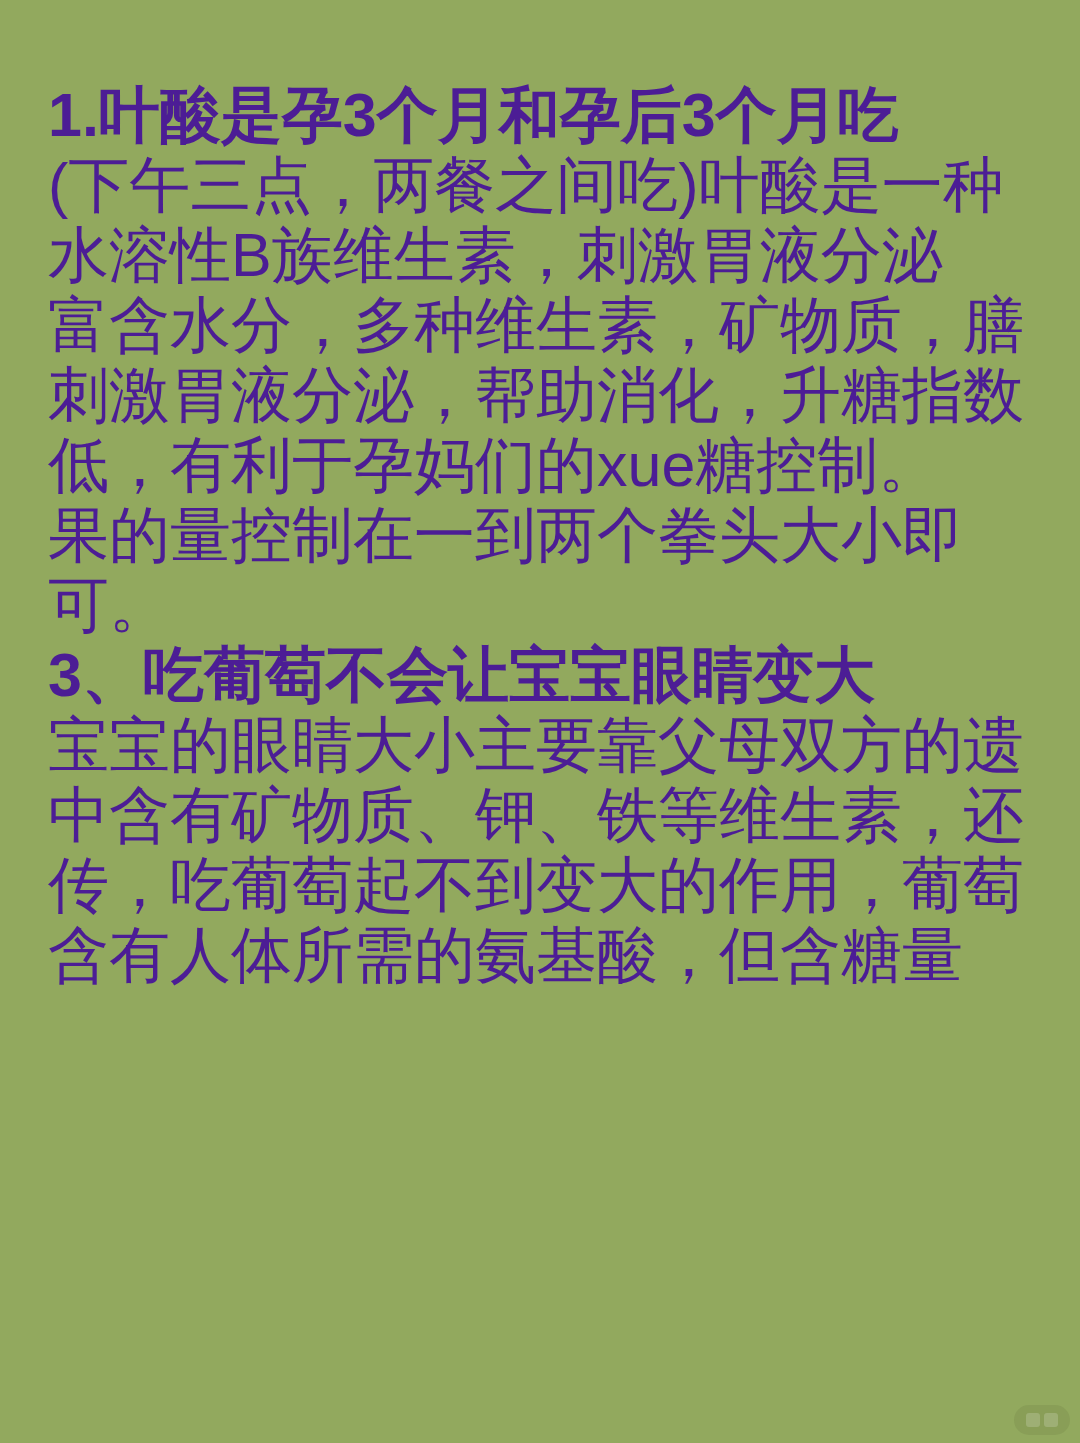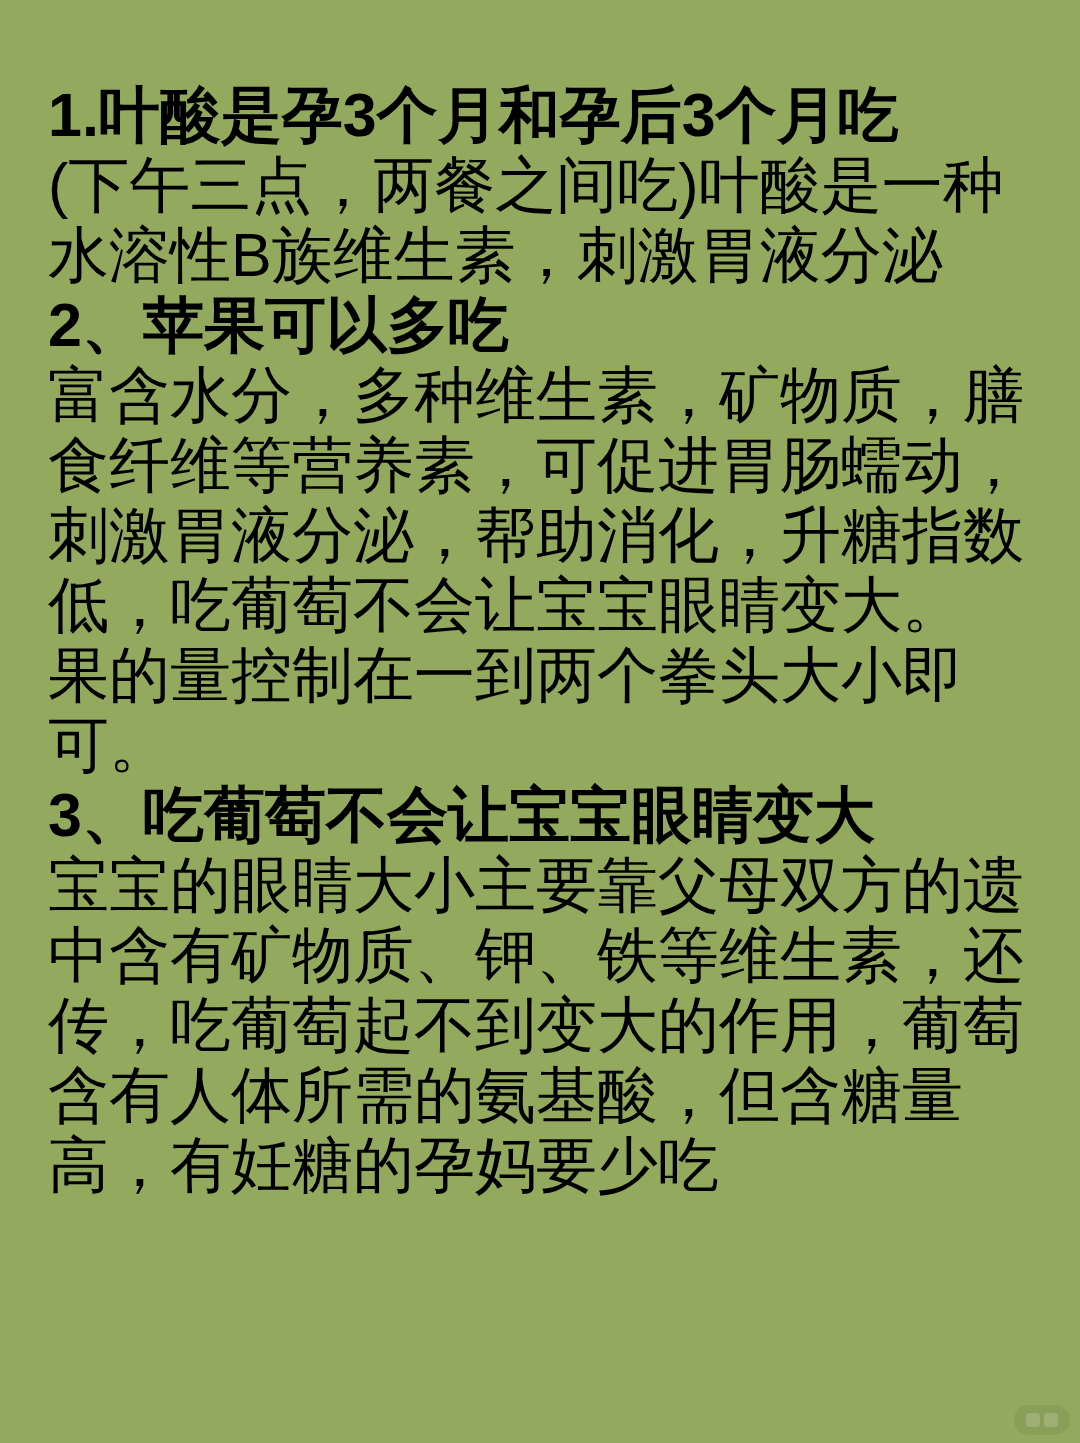--- a/index.html
+++ b/index.html
@@ -16,21 +16,21 @@
   }
   .page {
     position: absolute;
     top: 0; left: 0;
     width: 1080px;
     height: 1443px;
     box-sizing: border-box;
     padding: 80px 30px 0 48px;
   }
   .line {
-    color: #000000;
+    color: #4c1d95;
     font-size: 61px;
     line-height: 70px;
     font-weight: 500;
     white-space: nowrap;
     letter-spacing: 0px;
   }
   .line.heading {
     font-weight: 900;
   }
   .watermark {
@@ -53,31 +53,28 @@
     background: rgba(255, 255, 255, 0.18);
   }
 </style>
 </head>
 <body>
 
 <div class="page">
   <div class="line heading">1.叶酸是孕3个月和孕后3个月吃</div>
   <div class="line body">(下午三点，两餐之间吃)叶酸是一种</div>
   <div class="line body">水溶性B族维生素，刺激胃液分泌</div>
-  <div class="line heading">2、苹果可以多吃</div>
   <div class="line body">富含水分，多种维生素，矿物质，膳</div>
-  <div class="line body">食纤维等营养素，可促进胃肠蠕动，</div>
   <div class="line body">刺激胃液分泌，帮助消化，升糖指数</div>
-  <div class="line body">低，吃葡萄不会让宝宝眼睛变大。</div>
+  <div class="line body">低，有利于孕妈们的xue糖控制。</div>
   <div class="line body">果的量控制在一到两个拳头大小即</div>
   <div class="line body">可。</div>
   <div class="line heading">3、吃葡萄不会让宝宝眼睛变大</div>
   <div class="line body">宝宝的眼睛大小主要靠父母双方的遗</div>
   <div class="line body">中含有矿物质、钾、铁等维生素，还</div>
   <div class="line body">传，吃葡萄起不到变大的作用，葡萄</div>
   <div class="line body">含有人体所需的氨基酸，但含糖量</div>
-  <div class="line body">高，有妊糖的孕妈要少吃</div>
 </div>
 
 <div class="watermark">
   <span class="blob"></span>
   <span class="blob"></span>
 </div>
 
 </body></html>

